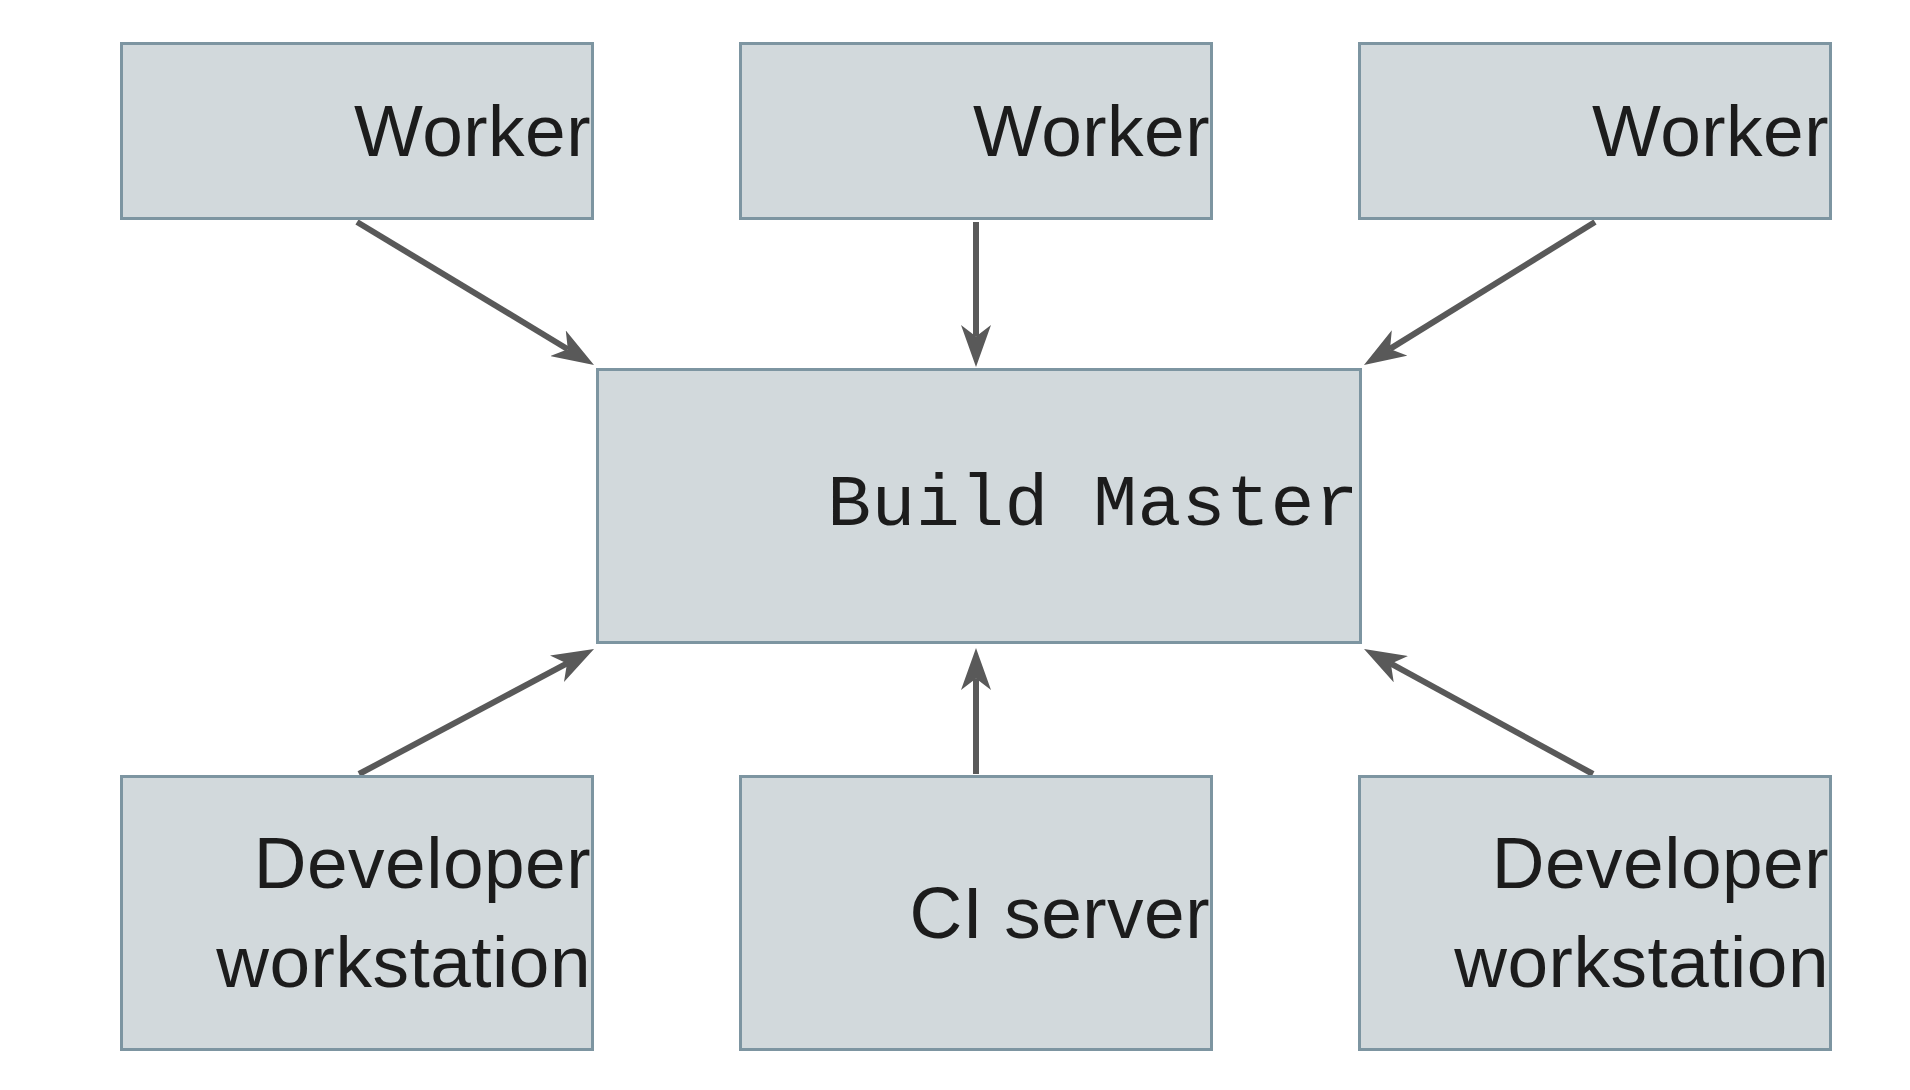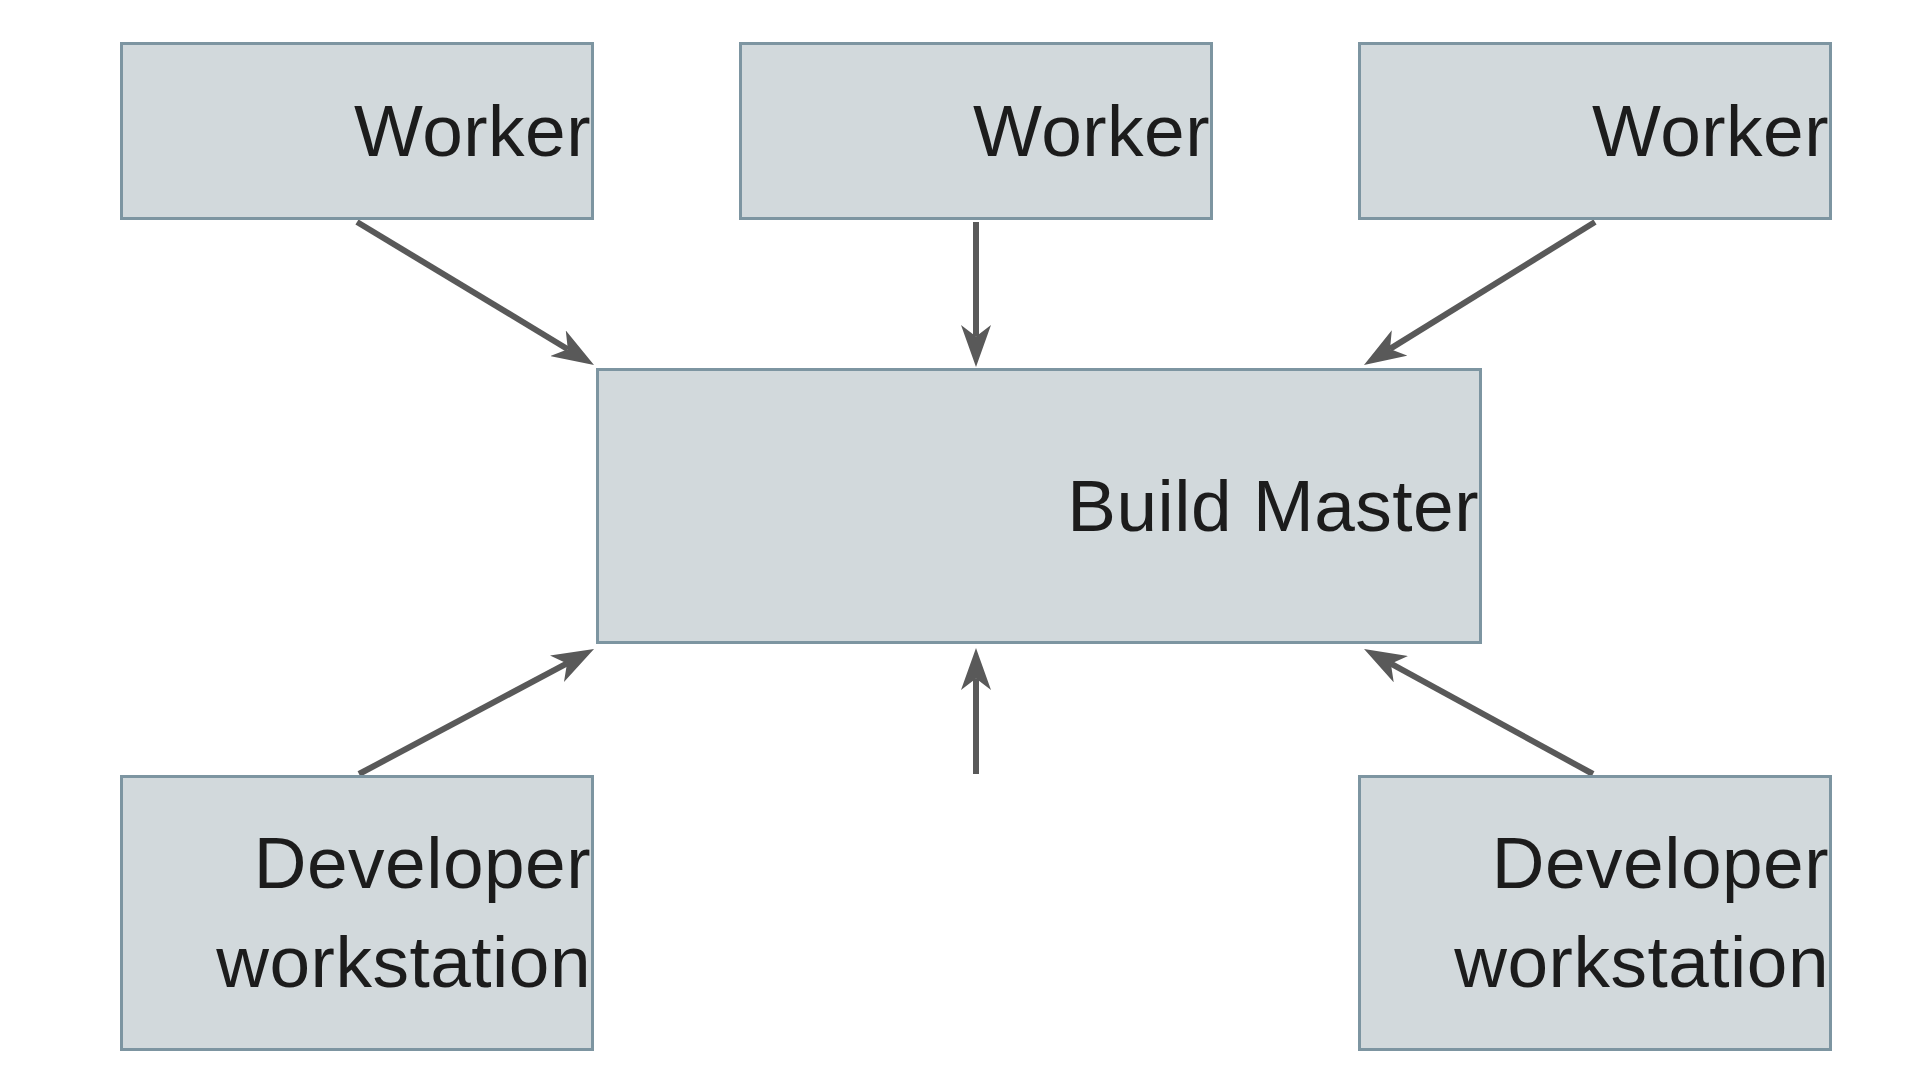--- a/index.html
+++ b/index.html
@@ -31,21 +31,21 @@
     text-align: right;
     color: var(--text);
     font-size: 73px;
     line-height: 1.35;
     letter-spacing: 0.5px;
   }
   .node .label { display: block; width: 100%; }
   #node-worker-1 { left: 120px; top: 42px;  width: 474px; height: 178px; }
   #node-worker-2 { left: 739px; top: 42px;  width: 474px; height: 178px; }
   #node-worker-3 { left: 1358px; top: 42px; width: 474px; height: 178px; }
-  #node-build-master { left: 596px; top: 368px; width: 886px; height: 276px; }
+  #node-build-master { left: 596px; top: 368px; width: 766px; height: 276px; font-family: Liberation Mono, monospace; }
   #node-dev-1 { left: 120px; top: 775px;  width: 474px; height: 276px; }
   #node-ci    { left: 739px; top: 775px;  width: 474px; height: 276px; }
   #node-dev-2 { left: 1358px; top: 775px; width: 474px; height: 276px; }
   svg.arrows {
     position: absolute;
     left: 0; top: 0;
     width: 1910px; height: 1090px;
     pointer-events: none;
   }
   svg.arrows line {
@@ -86,18 +86,21 @@
   </div>
 
   <div class="node" id="node-build-master">
     <span class="label">Build Master</span>
   </div>
 
   <div class="node" id="node-dev-1">
     <span class="label">Developer workstation</span>
   </div>
 
+  <div class="node" id="node-ci">
+    <span class="label">CI server</span>
+  </div>
 
   <div class="node" id="node-dev-2">
     <span class="label">Developer workstation</span>
   </div>
 
 </div>
 
 </body></html>

